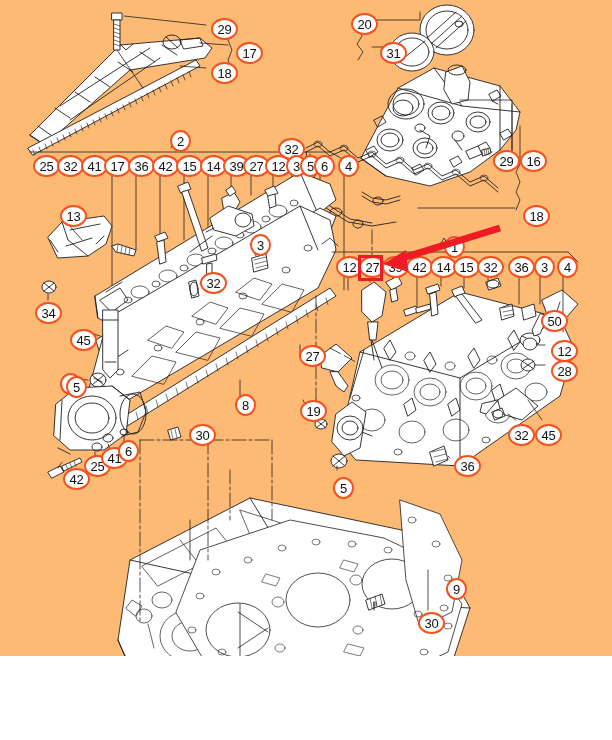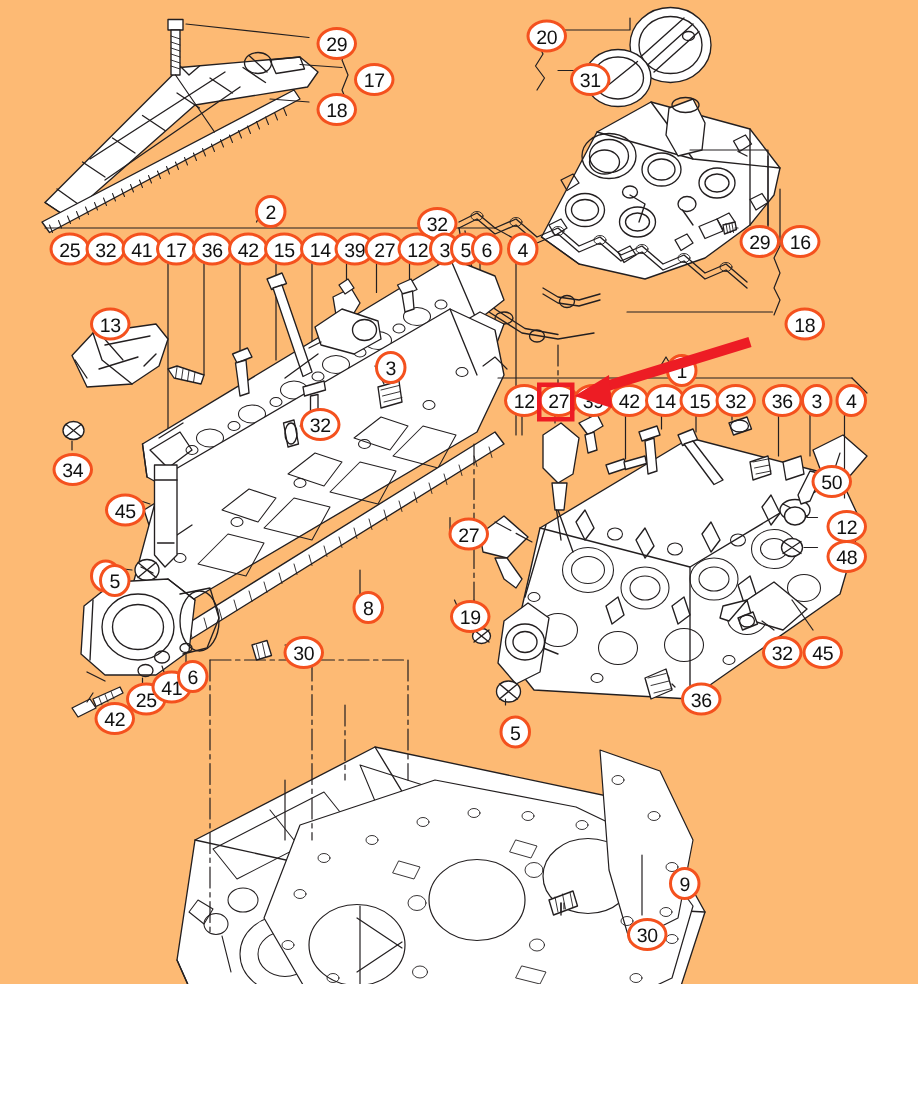--- a/index.html
+++ b/index.html
@@ -713,21 +713,21 @@
       <div class="callout w2" style="left: 382px; top: 256px;">39</div>
       <div class="callout w2" style="left: 406px; top: 256px;">42</div>
       <div class="callout w2" style="left: 430px; top: 256px;">14</div>
       <div class="callout w2" style="left: 453px; top: 256px;">15</div>
       <div class="callout w2" style="left: 477px; top: 256px;">32</div>
       <div class="callout w2" style="left: 508px; top: 256px;">36</div>
       <div class="callout w1" style="left: 534px; top: 256px;">3</div>
       <div class="callout w1" style="left: 557px; top: 256px;">4</div>
       <div class="callout w2" style="left: 541px; top: 310px;">50</div>
       <div class="callout w2" style="left: 551px; top: 340px;">12</div>
-      <div class="callout w2" style="left: 551px; top: 360px;">48</div>
+      <div class="callout w2" style="left: 551px; top: 360px;">28</div>
       <div class="callout w2" style="left: 299px; top: 345px;">27</div>
       <div class="callout w1" style="left: 235px; top: 394px;">8</div>
       <div class="callout w2" style="left: 300px; top: 400px;">19</div>
       <div class="callout w2" style="left: 508px; top: 424px;">32</div>
       <div class="callout w2" style="left: 535px; top: 424px;">45</div>
       <div class="callout w1" style="left: 66px; top: 376px;">5</div>
       <div class="callout w2" style="left: 63px; top: 468px;">42</div>
       <div class="callout w2" style="left: 84px; top: 455px;">25</div>
       <div class="callout w2" style="left: 101px; top: 447px;">41</div>
       <div class="callout w1" style="left: 118px; top: 440px;">6</div>

